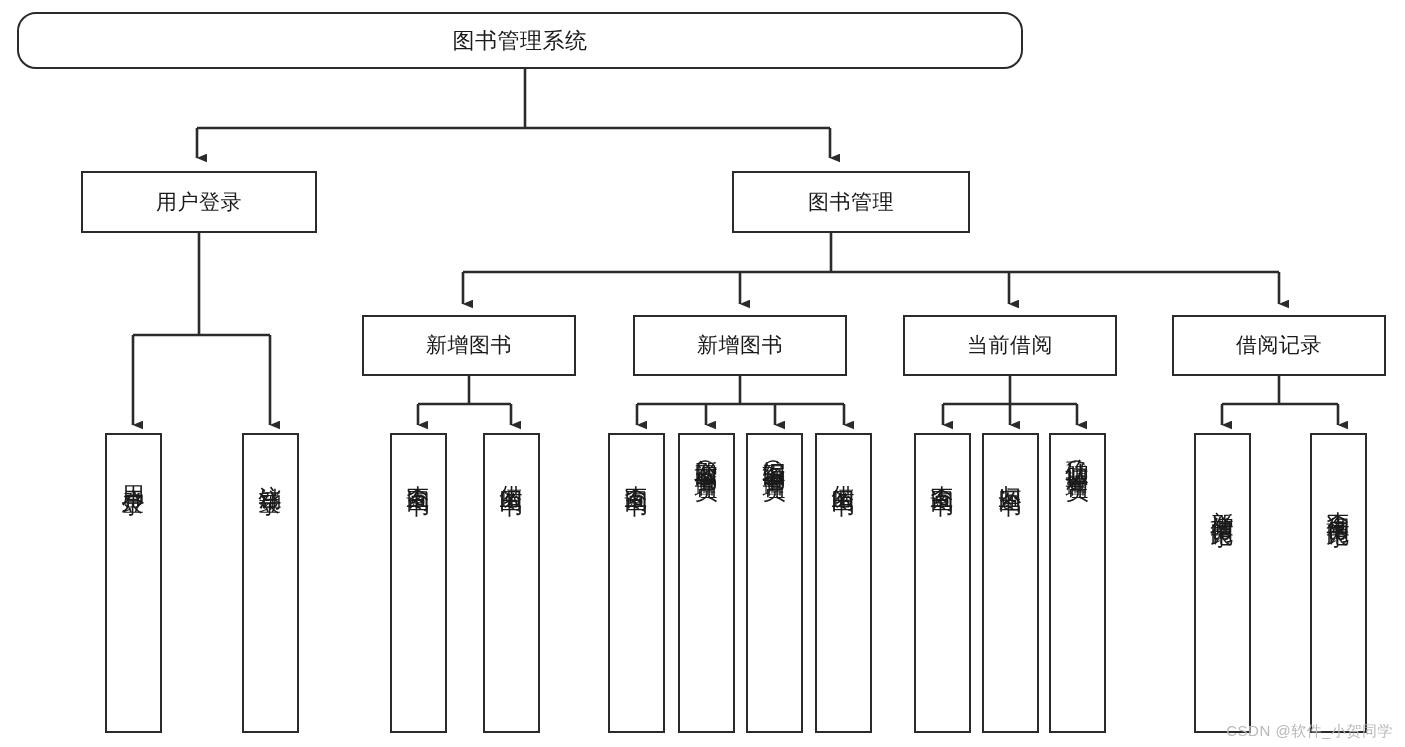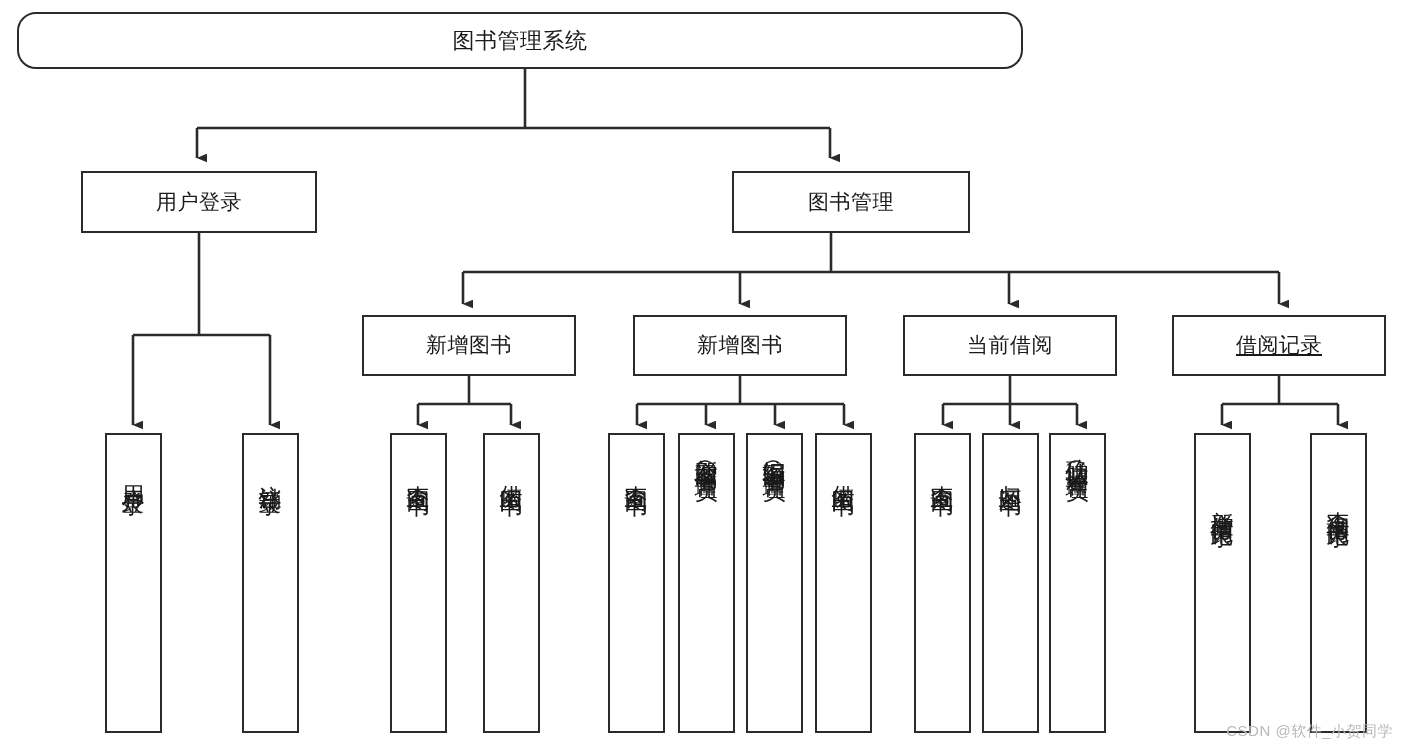--- a/index.html
+++ b/index.html
@@ -152,21 +152,21 @@
 
   <div class="node horiz" style="left:362px; top:315px; width:214px; height:61px;">
     <span class="label">新增图书</span>
   </div>
   <div class="node horiz" style="left:633px; top:315px; width:214px; height:61px;">
     <span class="label">新增图书</span>
   </div>
   <div class="node horiz" style="left:903px; top:315px; width:214px; height:61px;">
     <span class="label">当前借阅</span>
   </div>
-  <div class="node horiz" style="left:1172px; top:315px; width:214px; height:61px;text-decoration:underline;">
+  <div class="node horiz" style="left:1172px; top:315px; width:214px; height:61px;">
     <span class="label">借阅记录</span>
   </div>
 
   <div class="node vert mid" style="left:105px; top:433px; width:57px; height:300px;">
     <span class="label">用户登录</span>
   </div>
   <div class="node vert mid" style="left:242px; top:433px; width:57px; height:300px;">
     <span class="label">注销登录</span>
   </div>
 

